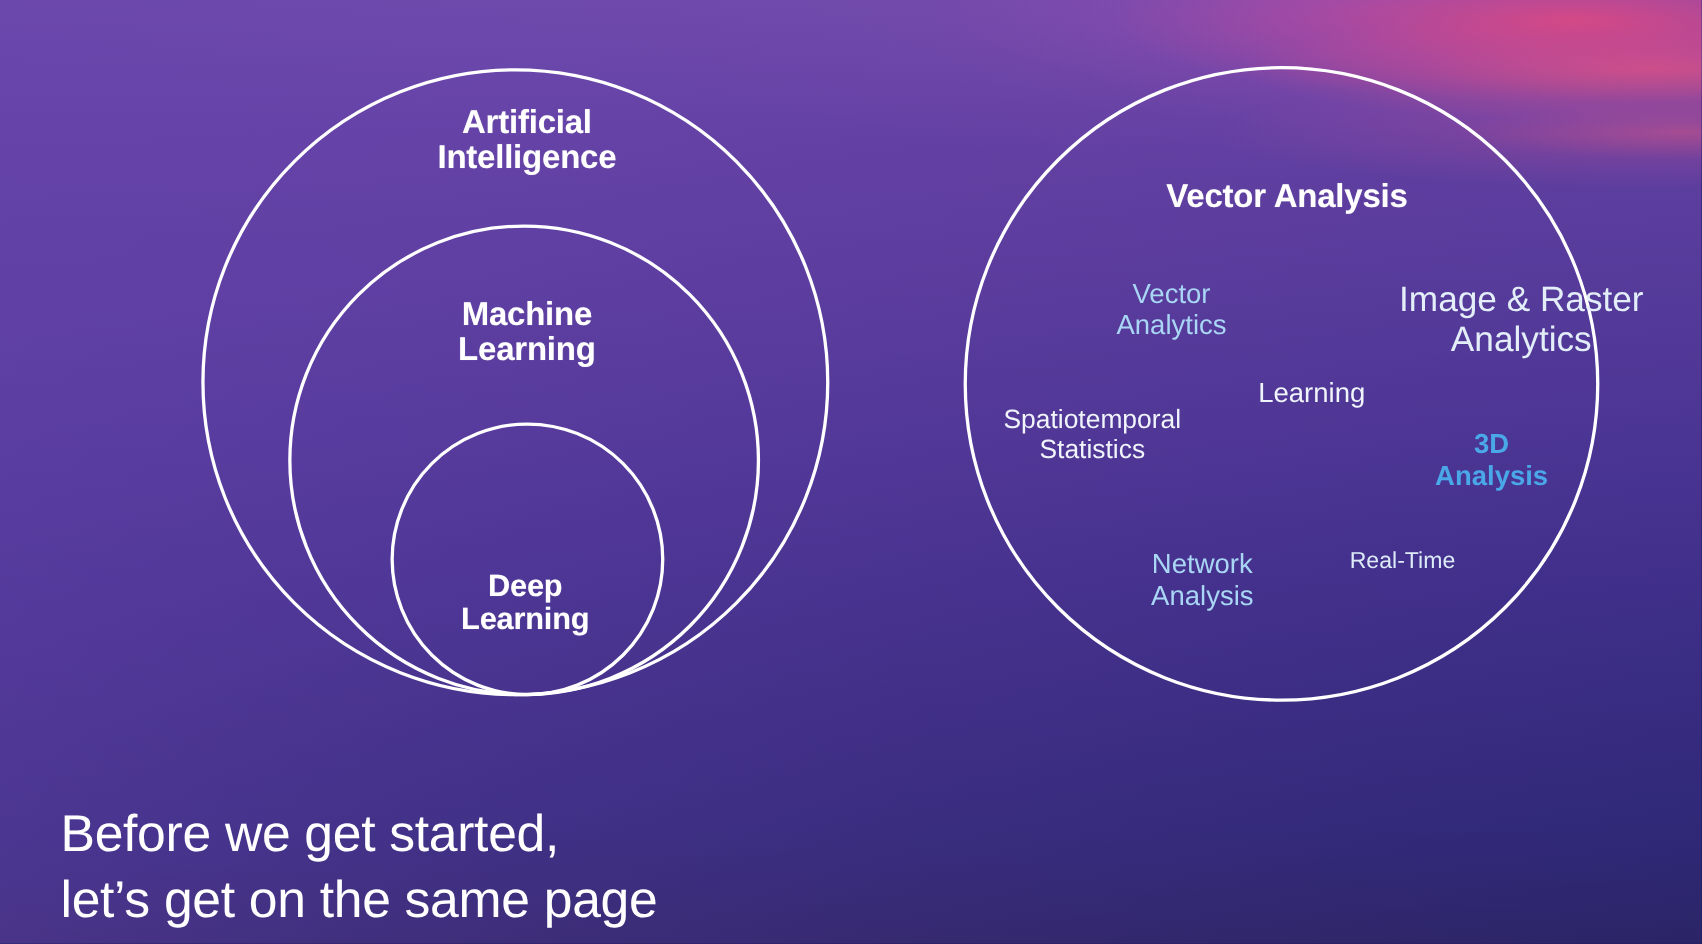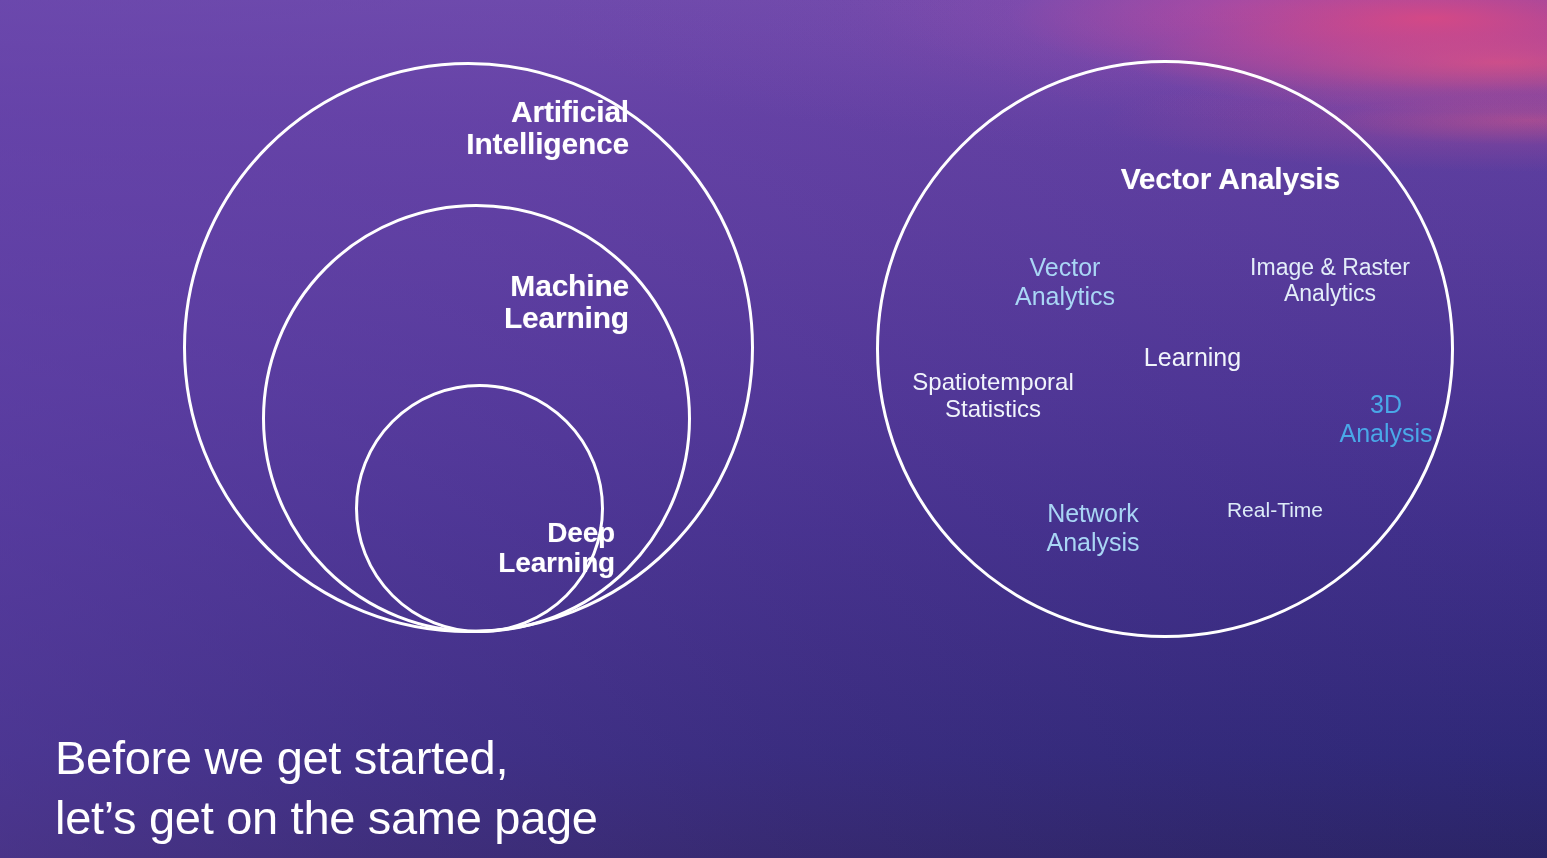--- a/index.html
+++ b/index.html
@@ -61,21 +61,21 @@
     box-sizing: border-box;
     background: transparent;
   }
   .circle-group { position: absolute; top: 0; left: 0; }
 
   
   .heading {
     position: absolute;
     color: #ffffff;
     font-weight: bold;
-    text-align: right;
+    text-align: center;
     line-height: 1.06;
     letter-spacing: -0.2px;
     white-space: pre-line;
     text-shadow: 0 0 1px rgba(255,255,255,0.35);
   }
   .term {
     position: absolute;
     text-align: center;
     line-height: 1.14;
     white-space: pre-line;
@@ -116,29 +116,29 @@
 
   <div class="circle-group">
 
     <div class="circle" id="circle-spatial" style="left: 876px; top: 60px; width: 578px; height: 578px;"></div>
 
     <div class="heading" id="label-spatial-title" style="left: 1000px; top: 163px; width: 340px; font-size: 30px; color: rgb(255, 255, 255);">Vector Analysis</div>
 
     <div class="term" id="term-0" style="left: 975px; top: 253px; width: 180px; font-size: 25px; color: rgb(169, 214, 245);">Vector
 Analytics</div>
 
-    <div class="term" id="term-1" style="left: 1215px; top: 254px; width: 230px; font-size: 23px; color: rgb(227, 238, 249);">Image &amp; Raster
+    <div class="term" id="term-1" style="left: 1268px; top: 254px; width: 230px; font-size: 32px; color: rgb(227, 238, 249);">Image &amp; Raster
 Analytics</div>
 
     <div class="term" id="term-2" style="left: 1095px; top: 343px; width: 195px; font-size: 25px; color: rgb(240, 244, 251);">Learning</div>
 
     <div class="term" id="term-3" style="left: 893px; top: 368px; width: 200px; font-size: 24px; color: rgb(240, 244, 251);">Spatiotemporal
 Statistics</div>
 
-    <div class="term" id="term-4" style="left: 1306px; top: 390px; width: 160px; font-size: 25px; color: rgb(74, 168, 232);">3D
+    <div class="term" id="term-4" style="left: 1276px; top: 390px; width: 160px; font-size: 25px; color: rgb(74, 168, 232); font-weight: bold;">3D
 Analysis</div>
 
     <div class="term" id="term-5" style="left: 1008px; top: 499px; width: 170px; font-size: 25px; color: rgb(169, 214, 245);">Network
 Analysis</div>
 
     <div class="term" id="term-6" style="left: 1180px; top: 498px; width: 190px; font-size: 21px; color: rgb(220, 235, 247);">Real-Time</div>
   </div>
 
   <div id="caption">Before we get started,
 let’s get on the same page</div>

